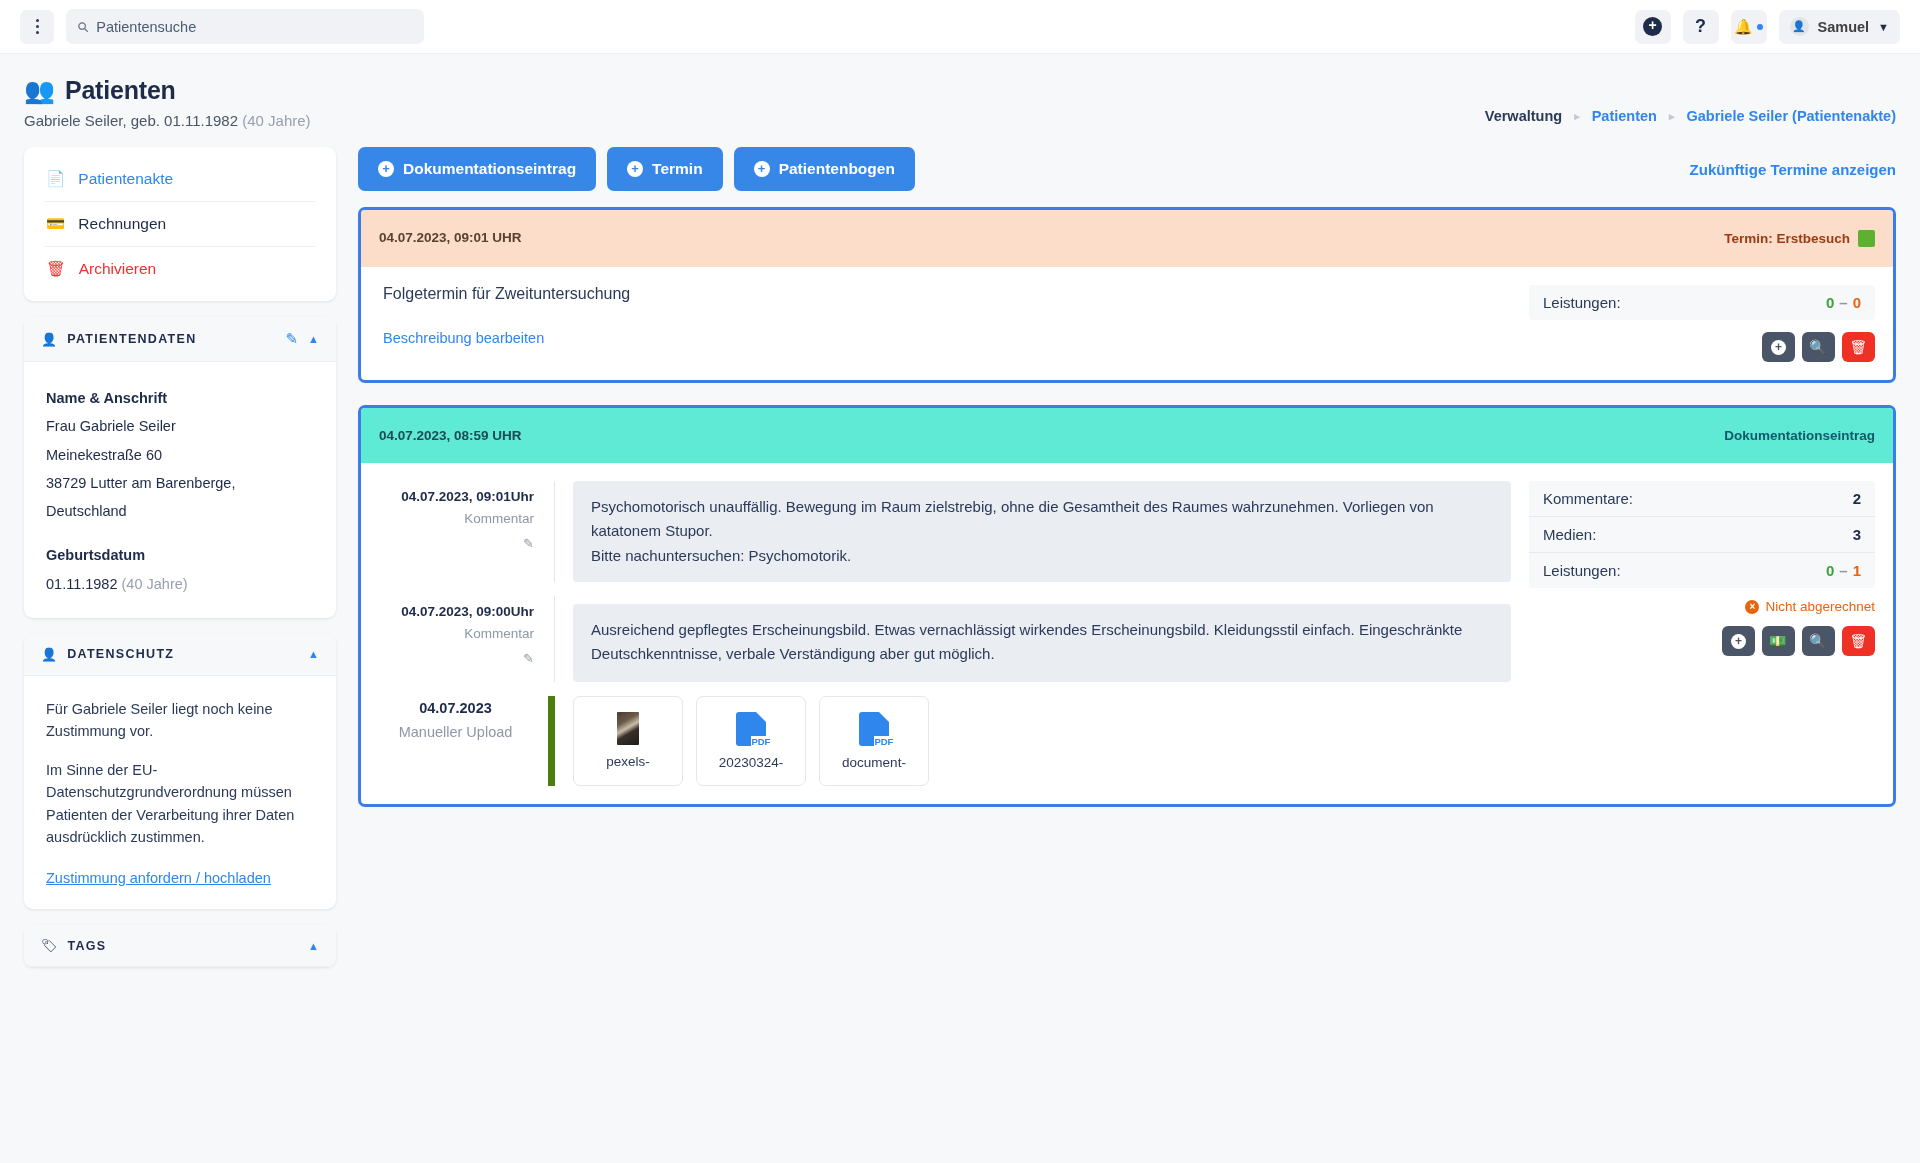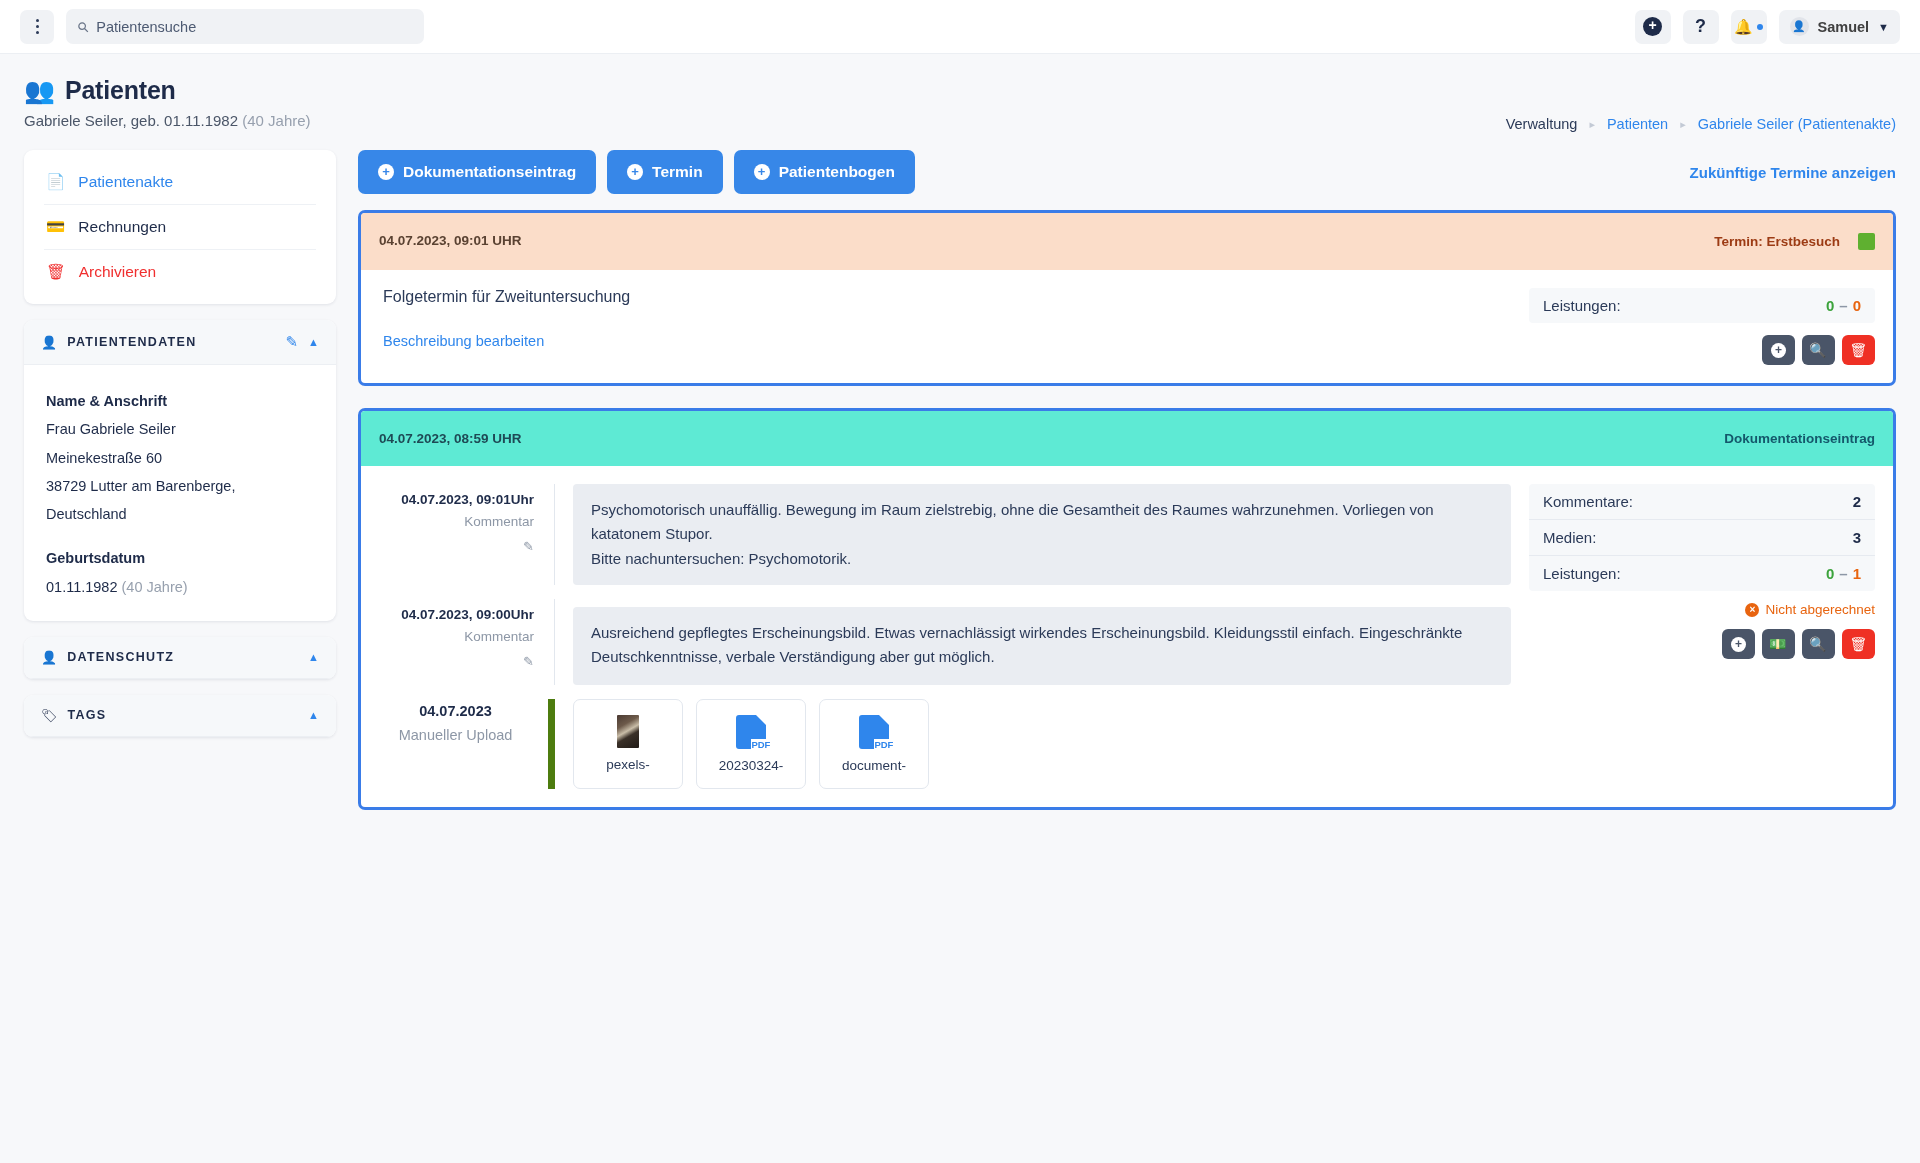--- a/index.html
+++ b/index.html
@@ -68,21 +68,21 @@
   .ph-left { flex: 1; }
   .ph-title {
     display: flex; align-items: center; gap: 10px;
     font-size: 25px; font-weight: bold; color: #1e2b49;
     letter-spacing: -0.2px;
   }
   .ph-sub { font-size: 15px; color: #4b5668; margin-top: 7px; }
   .ph-sub .muted { color: #97a0ae; }
   .crumbs {
     display: flex; align-items: center; gap: 12px;
-    font-size: 14.5px; font-weight: normal; margin-top: 40px;
+    font-size: 14.5px; font-weight: bold; margin-top: 32px;
   }
   .crumbs .c-static { color: #2b3a58; }
   .crumbs .c-link { color: #2f86ec; cursor: pointer; }
   .crumbs .sep { color: #c3cad5; font-size: 11px; }
 
   
   .layout { display: flex; padding: 8px 24px 0 24px; gap: 22px; align-items: flex-start; }
   .sidebar { width: 312px; flex: 0 0 312px; }
   .content { flex: 1; min-width: 0; }
 
@@ -150,21 +150,21 @@
   .entry {
     border: 3px solid #3a7ce8; border-radius: 7px;
     background: #fff; margin-bottom: 22px; overflow: hidden;
   }
   .entry-head {
     display: flex; align-items: flex-start;
     padding: 20px 18px; font-size: 13.5px; font-weight: bold;
   }
   .entry-head.appt { background: #fbddc9; color: #5a4232; }
   .entry-head.doc  { background: #5eead4; color: #1e4a55; }
-  .entry-head .right { margin-left: auto; display: flex; align-items: center; gap: 18px; }
+  .entry-head .right { margin-left: auto; display: flex; align-items: center; gap: 8px; }
   .entry-head.appt .right .txt { color: #9c3b14; }
   .entry-head.doc  .right .txt { color: #14586b; }
   .sq-green { width: 17px; height: 17px; background: #5fb030; border-radius: 2px; }
 
   .entry-body { display: flex; padding: 18px 18px 18px 22px; gap: 18px; }
   .entry-main { flex: 1; min-width: 0; }
   .entry-side { width: 346px; flex: 0 0 346px; }
 
   .appt-desc { font-size: 16px; color: #2b3a58; margin-bottom: 26px; }
   .appt-link { font-size: 14.5px; color: #2f86ec; cursor: pointer; }
@@ -347,20 +347,25 @@
           <span class="muted">(40 Jahre)</span>
         </div>
       </div>
     </div>
 
     <div class="card">
       <div class="panel-head">
         <span class="p-icon">👤</span>
         <span class="panel-title">DATENSCHUTZ</span>
         <span class="caret-up">▲</span>
+      </div>
+      <div class="panel-body ds-text">
+        <p>Für Gabriele Seiler liegt noch keine Zustimmung vor.</p>
+        <p>Im Sinne der EU-Datenschutzgrundverordnung müssen Patienten der Verarbeitung ihrer Daten ausdrücklich zustimmen.</p>
+        <span class="ds-link">Zustimmung anfordern / hochladen</span>
       </div>
     </div>
 
     <div class="card">
       <div class="panel-head">
         <span class="p-icon">🏷</span>
         <span class="panel-title">TAGS</span>
         <span class="caret-up">▲</span>
       </div>
     </div>

